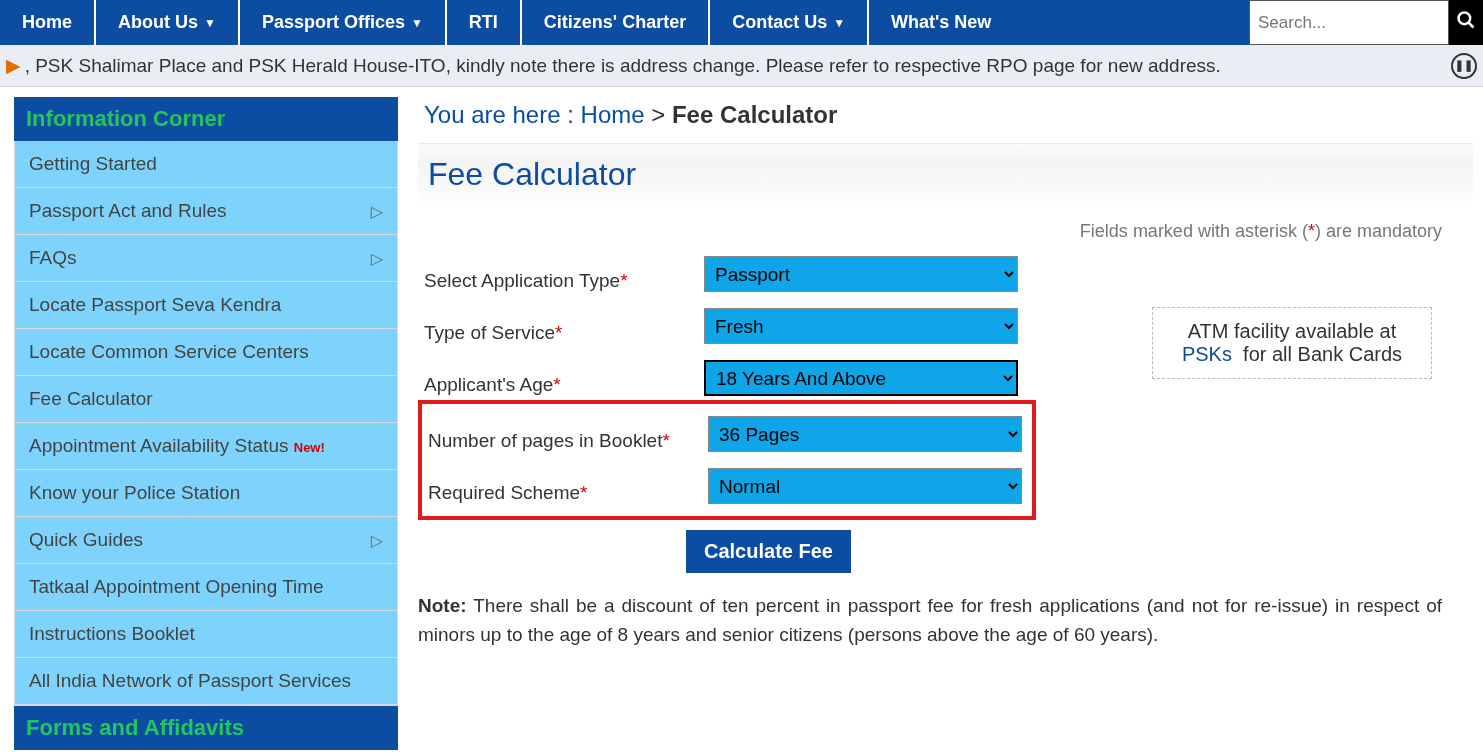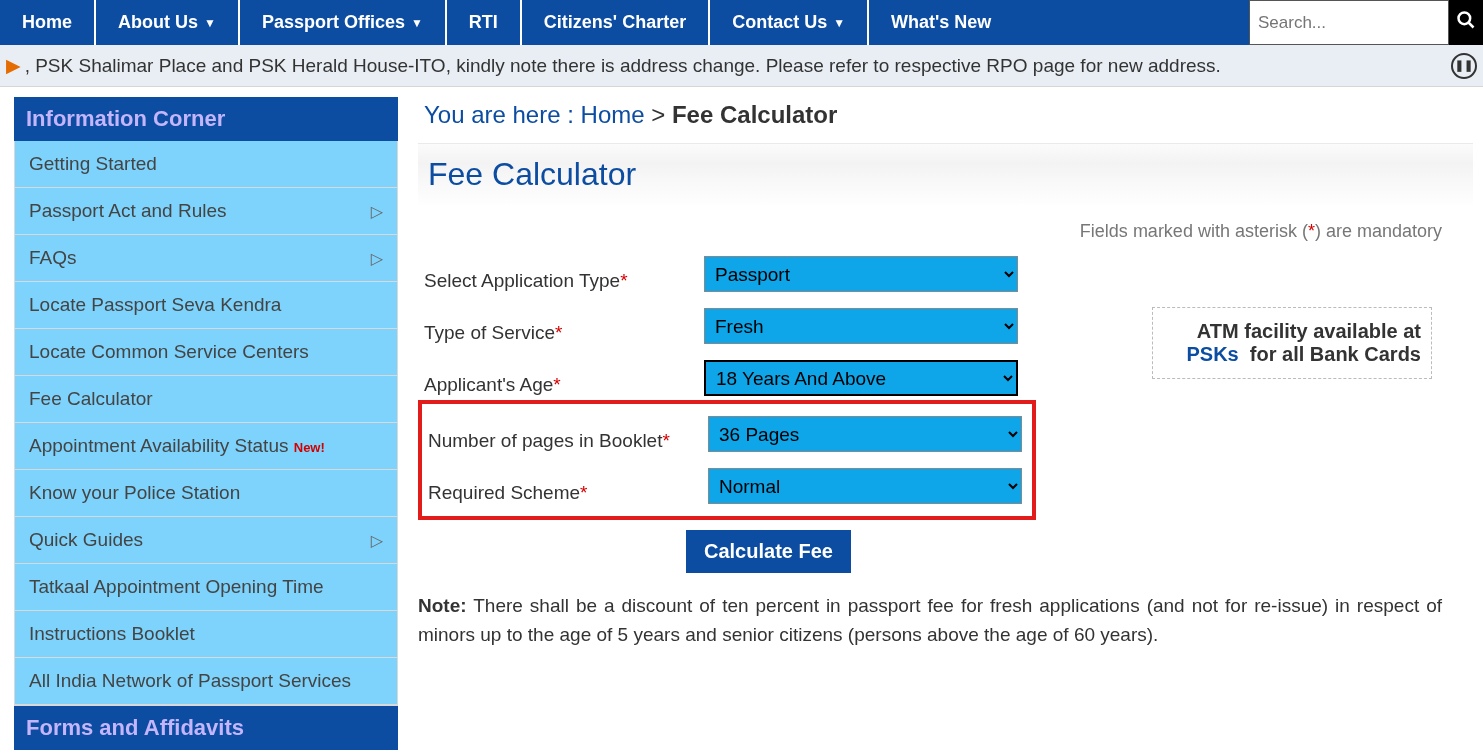--- a/index.html
+++ b/index.html
@@ -12,40 +12,40 @@
   .search-wrap { margin-left:auto; display:flex; align-items:stretch; }
   .search-wrap input { width:200px; border:1px solid #555; padding:4px 8px; font-size:17px; outline:none; }
   .search-btn { width:34px; background:#000; display:flex; align-items:center; justify-content:center; cursor:pointer; color:#fff; font-size:20px; }
   
   .ticker { height:42px; background:#e9eef4; border-bottom:1px solid #d6d6d6; display:flex; align-items:center; padding:0 6px; font-size:19px; color:#333; overflow:hidden; position:relative;}
   .ticker-arrow { color:#e46c00; font-size:19px; margin-right:4px;}
   .ticker-pause { margin-left:auto; width:26px; height:26px; border:2px solid #333; border-radius:50%; display:flex; align-items:center; justify-content:center; font-size:11px; color:#333;}
   
   .layout { display:flex; align-items:flex-start; padding:10px 10px 0 14px; }
   .sidebar { width:384px; flex:0 0 384px; }
-  .sb-head { background:#0c4da2; color:#c4b5fd; font-weight:bold; font-size:22px; padding:9px 12px; }
+  .sb-head { background:#0c4da2; color:#22c55e; font-weight:bold; font-size:22px; padding:9px 12px; }
   .sb-list { border:1px solid #d9d9d9; border-top:none;}
   .sb-item { display:flex; align-items:center; justify-content:space-between; padding:12px 14px; font-size:19px; color:#444; background:#7dd3fc; border-bottom:1px solid #d9d9d9; cursor:pointer;}
   .sb-item.newtag .new { color:#d40000; font-weight:bold; font-size:13px; margin-left:0;}
   .sb-item .caret-r { color:#666; font-size:16px;}
   .main { flex:1; padding-left:20px; }
   .breadcrumb { color:#0c4da2; font-size:24px; padding:4px 0 14px 6px; }
   .breadcrumb .sep, .breadcrumb .cur { color:#333; }
   .breadcrumb .cur { font-weight:bold; }
   .page-title { color:#0c4da2; font-size:32px; border-top:1px solid #eaeaea; padding:12px 6px 14px 10px; background:linear-gradient(#fbfbfc,#f3f3f3 30%,#fff 100%);}
   .mandatory-note { text-align:right; color:#777; font-size:18px; padding:14px 6px 6px 0;}
   .mandatory-note .ast { color:#d40000; }
   .form-area { width:1030px; }
   .frow { display:flex; align-items:flex-end; padding:8px 0 8px 6px; }
   .frow label { width:280px; font-size:19px; color:#333; }
   .frow label .req { color:#d40000; }
   select { width:314px; height:36px; font-size:19px; padding:3px 6px; border:1px solid #888; background:#0ea5e9; }
   select.highlight { border:2px solid #000; }
   .red-box { border:4px solid #e21b1b; padding:4px 4px 4px 6px; margin-top:-4px; width:618px;}
-  .atm-box { position:absolute; right:16px; top:100px; width:280px; border:1px dashed #bbb; padding:12px 10px; text-align:right; font-weight:bold; font-size:20px; color:#333; }
+  .atm-box { position:absolute; right:16px; top:100px; width:280px; border:1px dashed #bbb; padding:12px 10px; text-align:center; font-weight:normal; font-size:20px; color:#333; }
   .atm-box .psk { color:#0c4da2; }
   .form-wrap { position:relative; }
   .calc-btn { display:block; margin:10px 0 14px 268px; background:#0c4da2; color:#fff; border:none; font-size:20px; font-weight:bold; padding:10px 18px; cursor:pointer; }
   .note { font-size:19px; color:#333; text-align:justify; padding:4px 6px 20px 0; line-height:1.55;}
   .note b { font-weight:bold; }
 </style>
 </head>
 <body>
 
 <div class="topnav">
@@ -169,17 +169,17 @@
 
       <button class="calc-btn">Calculate Fee</button>
 
       <div class="atm-box">
         <span>ATM facility available at</span><br>
         <span class="psk">PSKs</span>
         &nbsp;<span>for all Bank Cards</span>
       </div>
 
       <div class="note">
-        <b>Note:</b><span> There shall be a discount of ten percent in passport fee for fresh applications (and not for re-issue) in respect of minors up to the age of 5 years and senior citizens (persons above the age of 60 years).</span>
+        <b>Note:</b><span> There shall be a discount of ten percent in passport fee for fresh applications (and not for re-issue) in respect of minors up to the age of 8 years and senior citizens (persons above the age of 60 years).</span>
       </div>
     </div>
   </div>
 </div>
 
 </body></html>

